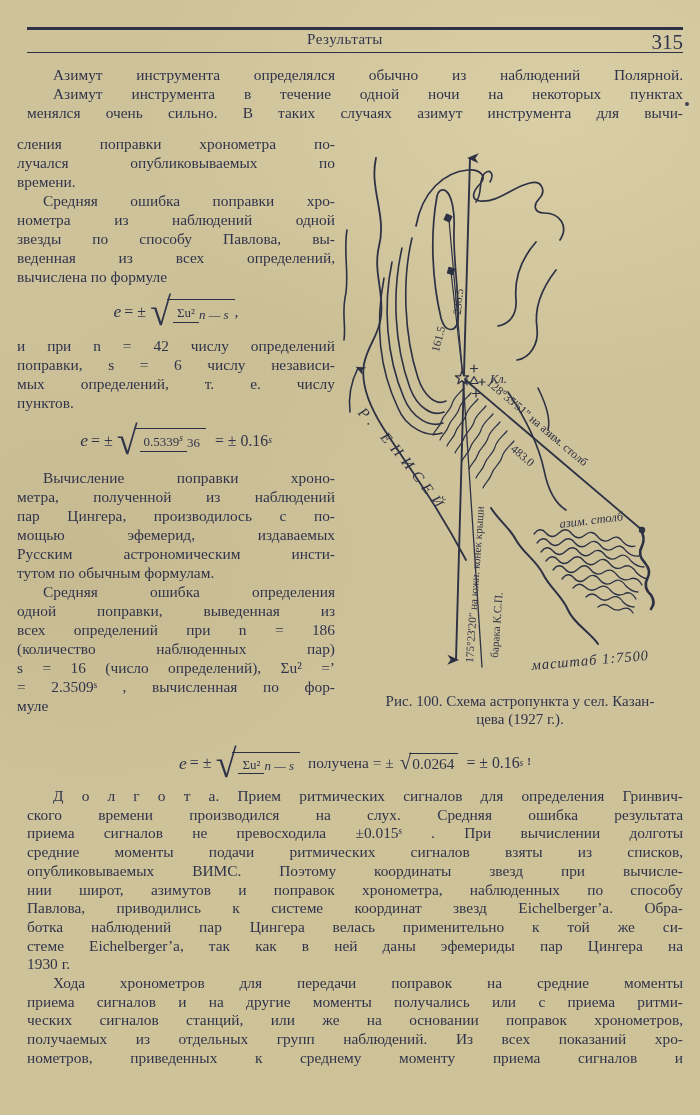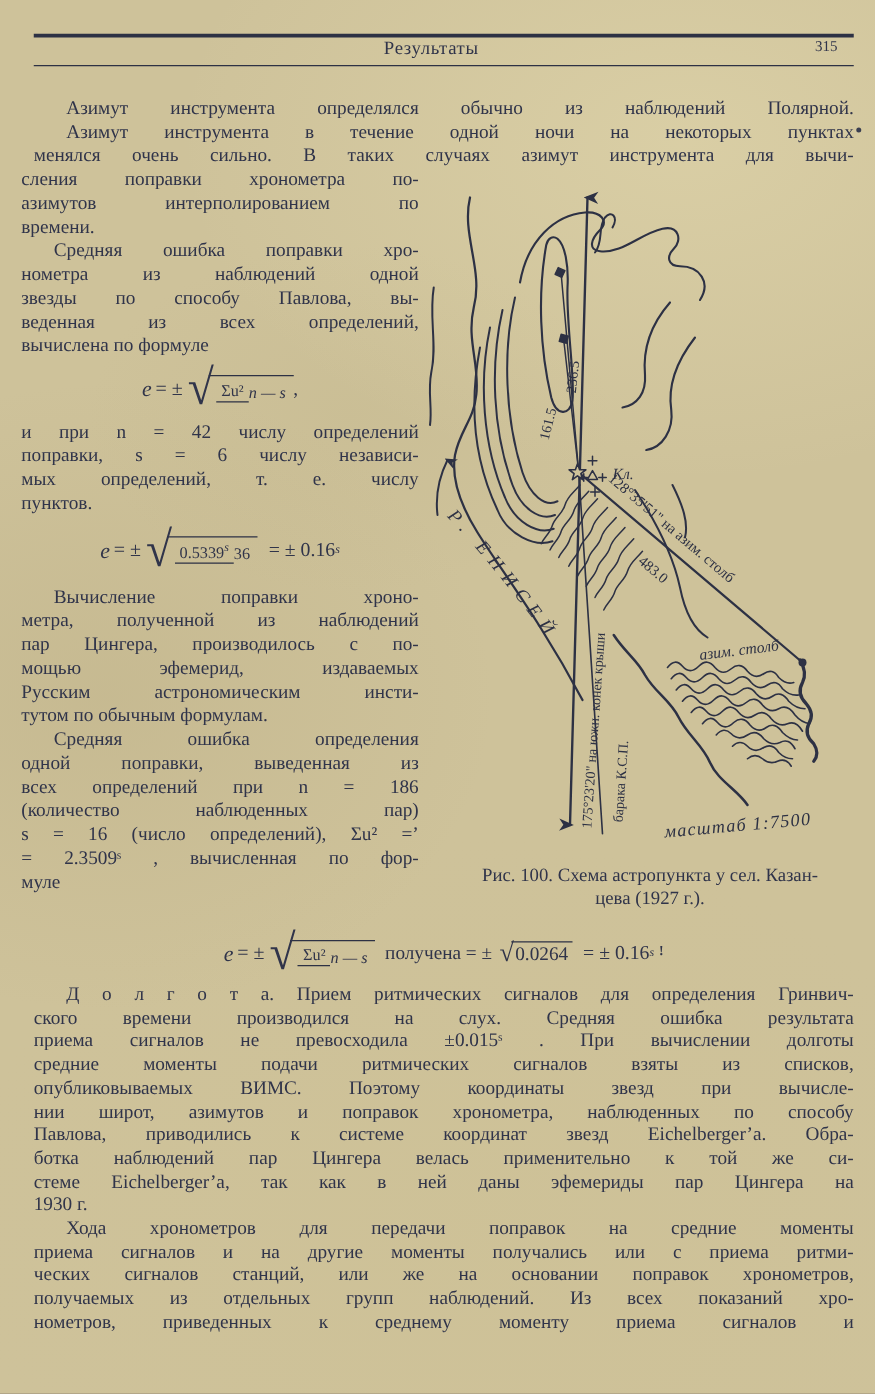--- a/index.html
+++ b/index.html
@@ -10,22 +10,22 @@
       radial-gradient(620px 420px at 78% 10%, rgba(231,221,178,.45), transparent 65%),
       radial-gradient(520px 420px at 12% 50%, rgba(168,153,110,.20), transparent 60%),
       radial-gradient(700px 520px at 55% 88%, rgba(205,192,146,.35), transparent 60%),
       radial-gradient(300px 200px at 40% 30%, rgba(185,172,128,.18), transparent 70%);
     color:#30344a;
     font-family:"Liberation Serif","DejaVu Serif",serif;
     font-size:15.4px;
   }
   .rule{position:absolute;left:27px;width:656px;background:#2d3144;}
   .hdr-title{position:absolute;top:31px;left:0;width:690px;text-align:center;font-size:15px;letter-spacing:.5px;}
-  .hdr-page{position:absolute;top:30px;right:30px;font-size:12px;}
-  .intro{position:absolute;left:27px;top:77px;width:656px;line-height:19px;}
+  .hdr-page{position:absolute;top:30px;right:17px;font-size:21px;}
+  .intro{position:absolute;left:27px;top:65px;width:656px;line-height:19px;}
   .leftcol{position:absolute;left:17px;top:134px;width:318px;line-height:19px;}
   .bottom{position:absolute;left:27px;top:739px;width:656px;line-height:18.7px;}
   .line{text-align:justify;text-align-last:justify;white-space:normal;}
   .line.end{text-align-last:left;}
   .ind{text-indent:26px;}
   
   .fwrap{display:flex;justify-content:center;align-items:center;height:46px;font-style:normal;}
   .fwrap.big{height:48px;}
   .it{font-style:italic;}
   .f-e{font-style:italic;font-size:17.5px;margin-right:3px;}
@@ -61,21 +61,21 @@
   <div class="speck" style="left:685px;top:102px;width:4px;height:4px;"></div>
 
   <div class="intro">
     <div class="line ind">Азимут инструмента определялся обычно из наблюдений Полярной.</div>
     <div class="line ind">Азимут инструмента в течение одной ночи на некоторых пунктах</div>
     <div class="line">менялся очень сильно. В таких случаях азимут инструмента для вычи-</div>
   </div>
 
   <div class="leftcol">
     <div class="line">сления поправки хронометра по-</div>
-    <div class="line">азимутов интерполированием по</div>
+    <div class="line">лучался опубликовываемых по</div>
     <div class="line end">времени.</div>
     <div class="line ind">Средняя ошибка поправки хро-</div>
     <div class="line">нометра из наблюдений одной</div>
     <div class="line">звезды по способу Павлова, вы-</div>
     <div class="line">веденная из всех определений,</div>
     <div class="line end">вычислена по формуле</div>
 
     <div class="fwrap" style="margin:2px 0;">
       <span class="f-e">e</span>
       <span class="pm">= ±</span>

